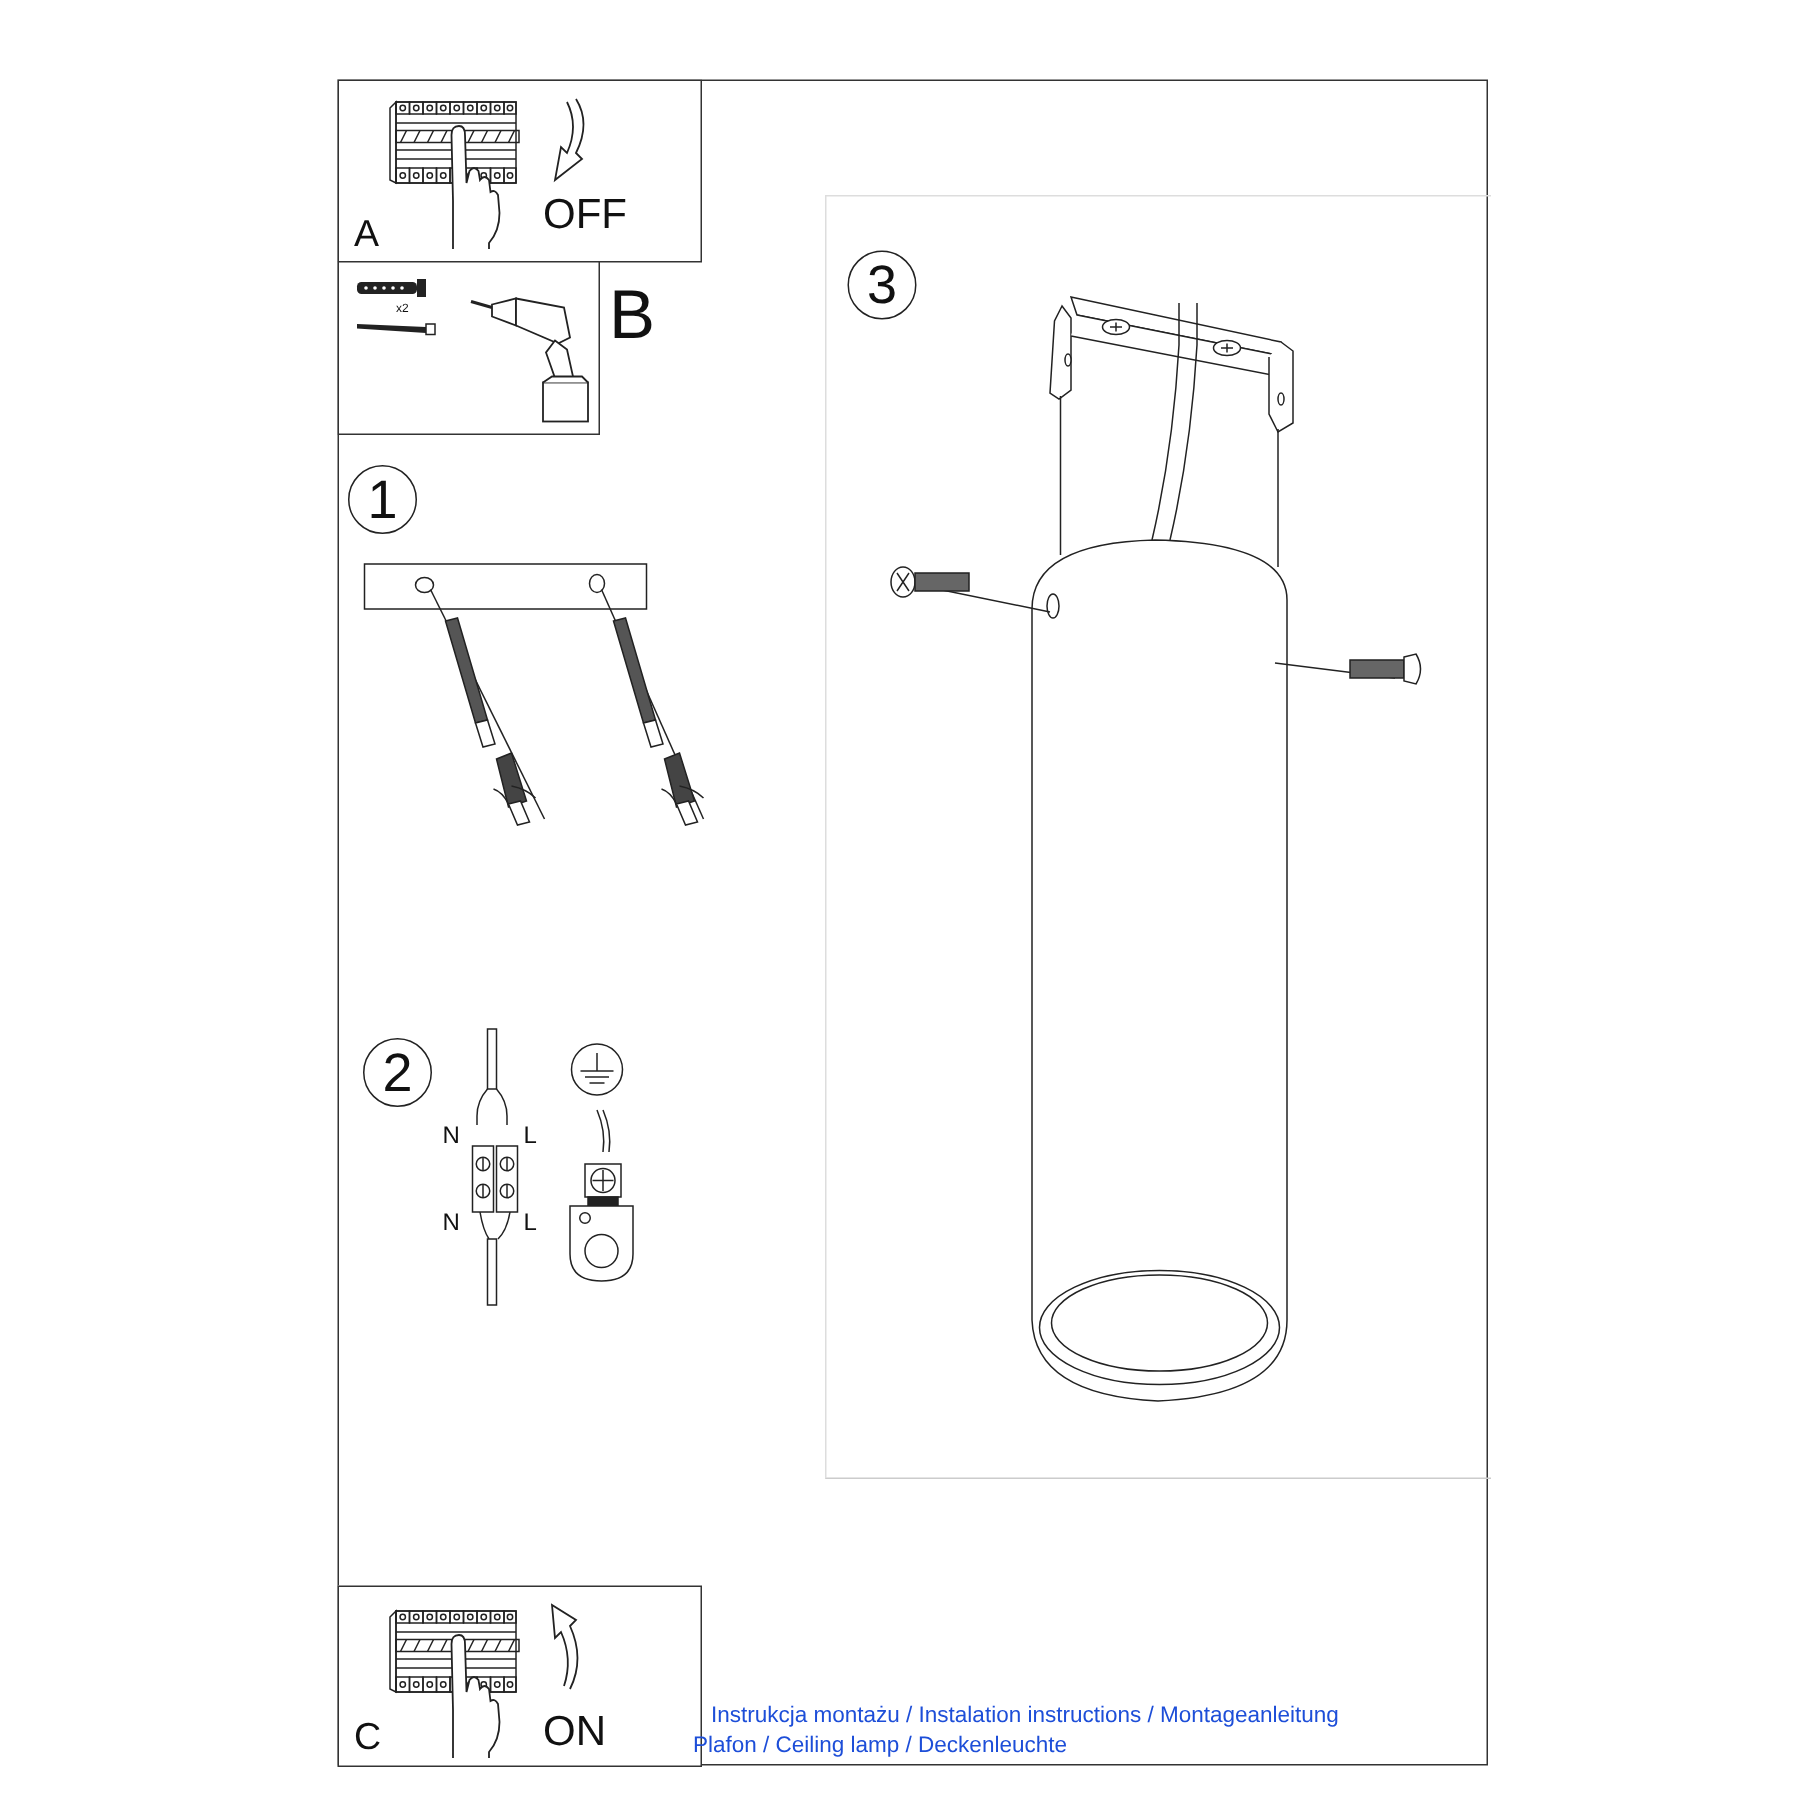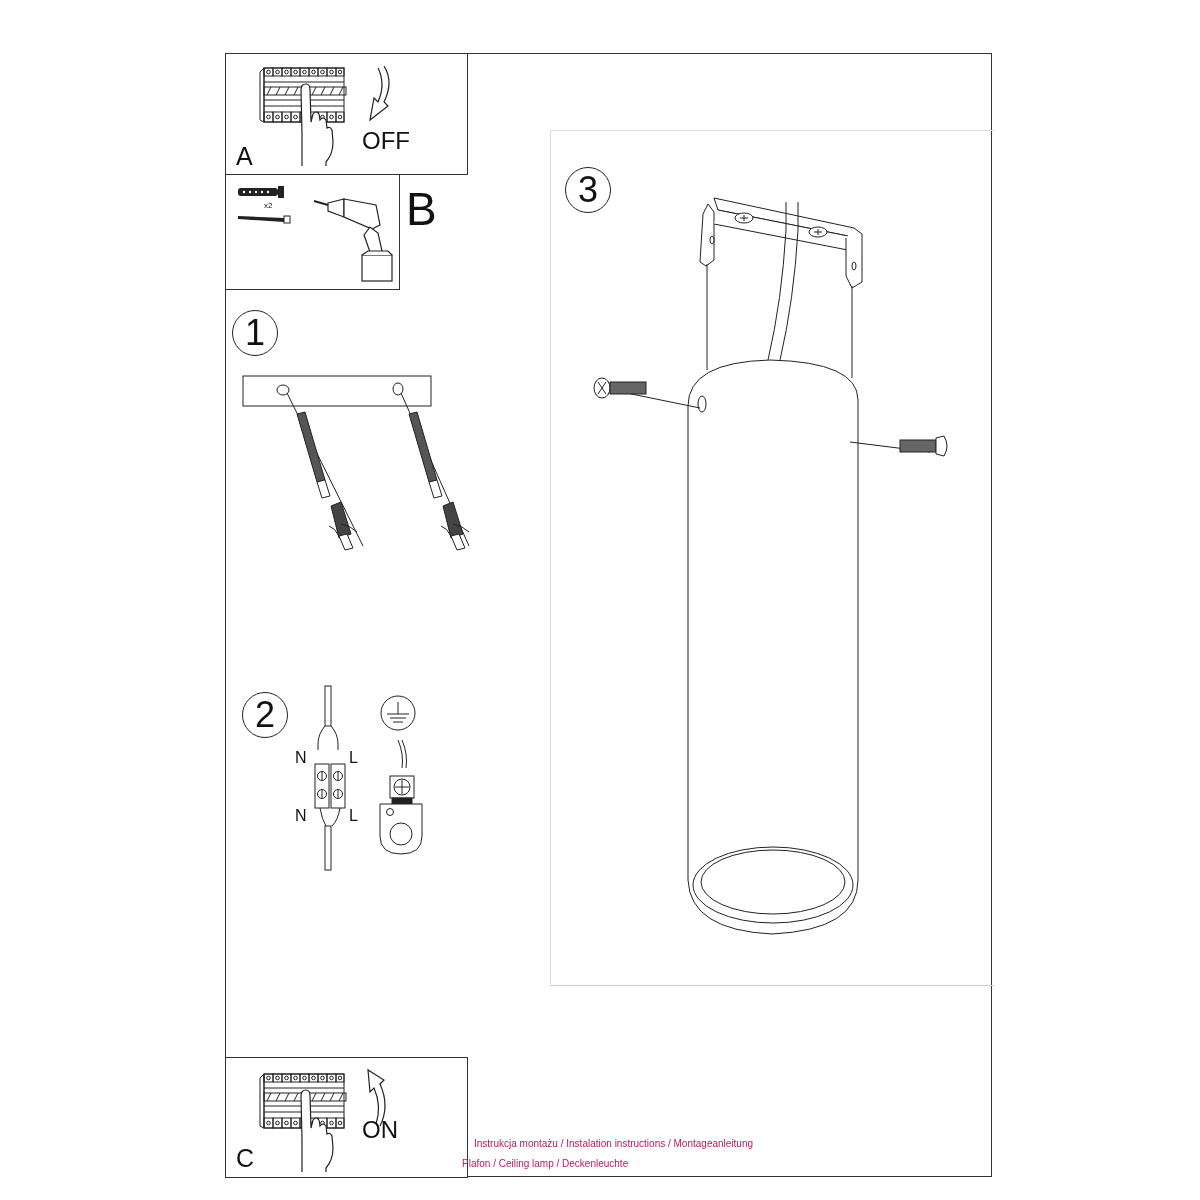--- a/index.html
+++ b/index.html
@@ -6,23 +6,23 @@
   body { width: 1200px; height: 1200px; position: relative; overflow: hidden; font-family: "Liberation Sans", sans-serif; color: #111; }
   .abs { position: absolute; }
   .frame { left: 225px; top: 53px; width: 767px; height: 1124px; border: 1.5px solid #333; box-sizing: border-box; }
   .box { border: 1.5px solid #333; box-sizing: border-box; background: #fff; }
   .boxA { left: 225px; top: 53px; width: 243px; height: 122px; }
   .boxB { left: 225px; top: 174px; width: 175px; height: 116px; }
   .boxC { left: 225px; top: 1057px; width: 243px; height: 121px; }
   .step3panel { left: 550px; top: 130px; width: 444px; height: 856px; border-top: 1px solid #ddd; border-left: 1px solid #ddd; border-bottom: 1px solid #ccc; box-sizing: border-box; }
   .letter { font-size: 25px; font-weight: 400; line-height: 1; }
   .bigB { font-size: 46px; font-weight: 400; line-height: 1; }
-  .word { font-size: 24px; line-height: 1; }
+  .word { font-size: 28px; line-height: 1; }
   .stepnum { width: 46px; height: 46px; border: 1.5px solid #222; border-radius: 50%; box-sizing: border-box; display: flex; align-items: center; justify-content: center; font-size: 36px; line-height: 1; }
-  .footer-text { font-size: 10px; line-height: 20px; color: #be185d; white-space: nowrap; }
+  .footer-text { font-size: 15px; line-height: 20px; color: #1d4ed8; white-space: nowrap; }
   .nl { font-size: 16px; line-height: 1; }
   svg { position: absolute; overflow: visible; }
 </style>
 </head>
 <body>
 
 <div class="abs frame"></div>
 
 <div class="abs step3panel"></div>
 
@@ -284,17 +284,17 @@
       </g>
     </g>
   </svg>
   <svg style="left:70px;top:32px" width="45" height="82" viewBox="0 0 45 82">
     <path d="M6 82 L6 50 L5 6 Q5 0 10 0 Q14 0 14 6 L15 38 L17 30 Q20 26 23 30 L24 36 Q27 32 30 36 L31 44 Q34 42 36 46 L37 58 Q37 70 30 78 L30 82" fill="#fff" stroke="#222" stroke-width="1.2"></path>
   </svg>
   <svg style="left:140px;top:10px" width="30" height="60" viewBox="0 0 30 60">
     <path d="M14 58 Q24 38 14 16 L18 12 L2 2 L4 24 L8 20 Q16 38 10 56" fill="#fff" stroke="#222" stroke-width="1.2"></path>
   </svg>
   <span class="abs letter" style="left:10px;top:88px">C</span>
-  <span class="abs word" style="left:136px;top:60px">ON</span>
+  <span class="abs word" style="left:136px;top:82px">ON</span>
 </div>
 
 <div class="abs footer-text" style="left:474px;top:1134px">Instrukcja montażu / Instalation instructions / Montageanleitung</div>
 <div class="abs footer-text" style="left:462px;top:1154px">Plafon / Ceiling lamp / Deckenleuchte</div>
 
 </body></html>

